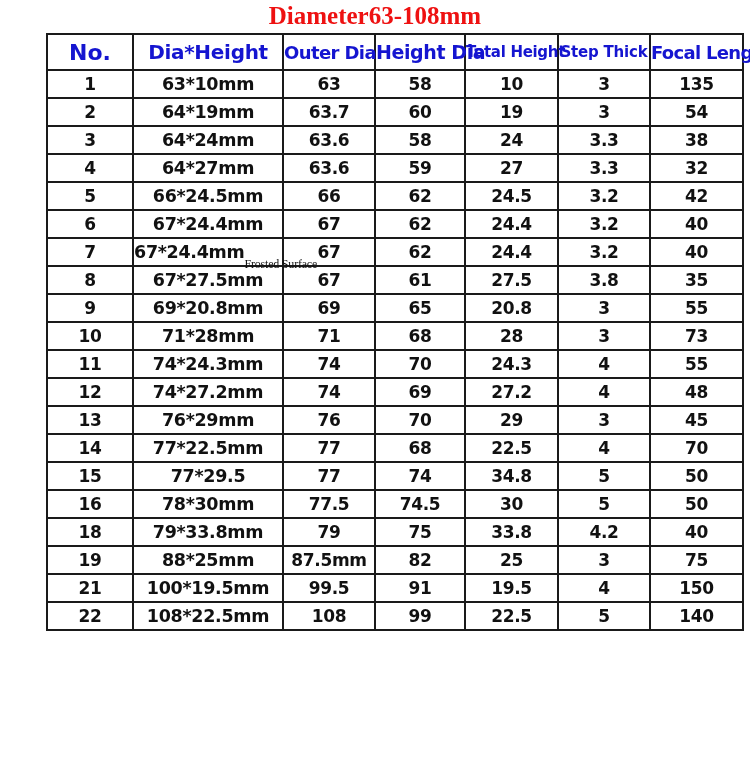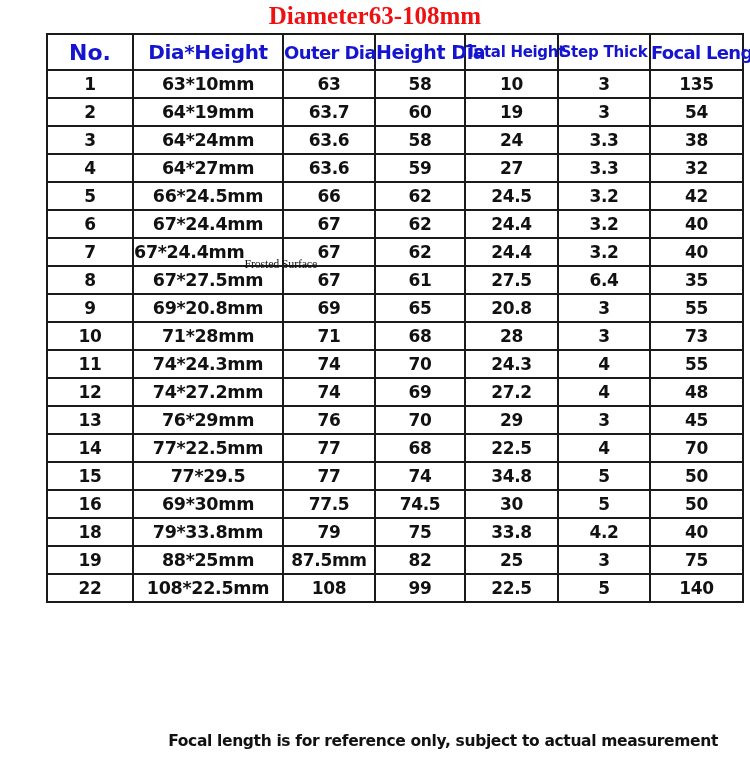--- a/index.html
+++ b/index.html
@@ -225,21 +225,21 @@
             <td class="cell-total_height">24.4</td>
             <td class="cell-step_thick">3.2</td>
             <td class="cell-focal_length">40</td>
           </tr>
           <tr>
             <td class="cell-no">8</td>
             <td class="cell-dia"><span class="dia-inner">67*27.5mm</span></td>
             <td class="cell-outer_dia">67</td>
             <td class="cell-inner_dia">61</td>
             <td class="cell-total_height">27.5</td>
-            <td class="cell-step_thick">6.4</td>
+            <td class="cell-step_thick">3.8</td>
             <td class="cell-focal_length">35</td>
           </tr>
           <tr>
             <td class="cell-no">9</td>
             <td class="cell-dia"><span class="dia-inner">69*20.8mm</span></td>
             <td class="cell-outer_dia">69</td>
             <td class="cell-inner_dia">65</td>
             <td class="cell-total_height">20.8</td>
             <td class="cell-step_thick">3</td>
             <td class="cell-focal_length">55</td>
@@ -293,21 +293,21 @@
             <td class="cell-no">15</td>
             <td class="cell-dia"><span class="dia-inner">77*29.5</span></td>
             <td class="cell-outer_dia">77</td>
             <td class="cell-inner_dia">74</td>
             <td class="cell-total_height">34.8</td>
             <td class="cell-step_thick">5</td>
             <td class="cell-focal_length">50</td>
           </tr>
           <tr>
             <td class="cell-no">16</td>
-            <td class="cell-dia"><span class="dia-inner">69*30mm</span></td>
+            <td class="cell-dia"><span class="dia-inner">78*30mm</span></td>
             <td class="cell-outer_dia">77.5</td>
             <td class="cell-inner_dia">74.5</td>
             <td class="cell-total_height">30</td>
             <td class="cell-step_thick">5</td>
             <td class="cell-focal_length">50</td>
           </tr>
           <tr>
             <td class="cell-no">18</td>
             <td class="cell-dia"><span class="dia-inner">79*33.8mm</span></td>
             <td class="cell-outer_dia">79</td>
@@ -319,27 +319,35 @@
           <tr>
             <td class="cell-no">19</td>
             <td class="cell-dia"><span class="dia-inner">88*25mm</span></td>
             <td class="cell-outer_dia">87.5mm</td>
             <td class="cell-inner_dia">82</td>
             <td class="cell-total_height">25</td>
             <td class="cell-step_thick">3</td>
             <td class="cell-focal_length">75</td>
           </tr>
           <tr>
+            <td class="cell-no">21</td>
+            <td class="cell-dia"><span class="dia-inner">100*19.5mm</span></td>
+            <td class="cell-outer_dia">99.5</td>
+            <td class="cell-inner_dia">91</td>
+            <td class="cell-total_height">19.5</td>
+            <td class="cell-step_thick">4</td>
+            <td class="cell-focal_length">150</td>
+          </tr>
+          <tr>
             <td class="cell-no">22</td>
             <td class="cell-dia"><span class="dia-inner">108*22.5mm</span></td>
             <td class="cell-outer_dia">108</td>
             <td class="cell-inner_dia">99</td>
             <td class="cell-total_height">22.5</td>
             <td class="cell-step_thick">5</td>
             <td class="cell-focal_length">140</td>
           </tr>
         </tbody>
     </table>
   </div>
 
-  <div class="footer">Focal length is for reference only, subject to actual measurement</div>
 
 </div>
 
 </body></html>

